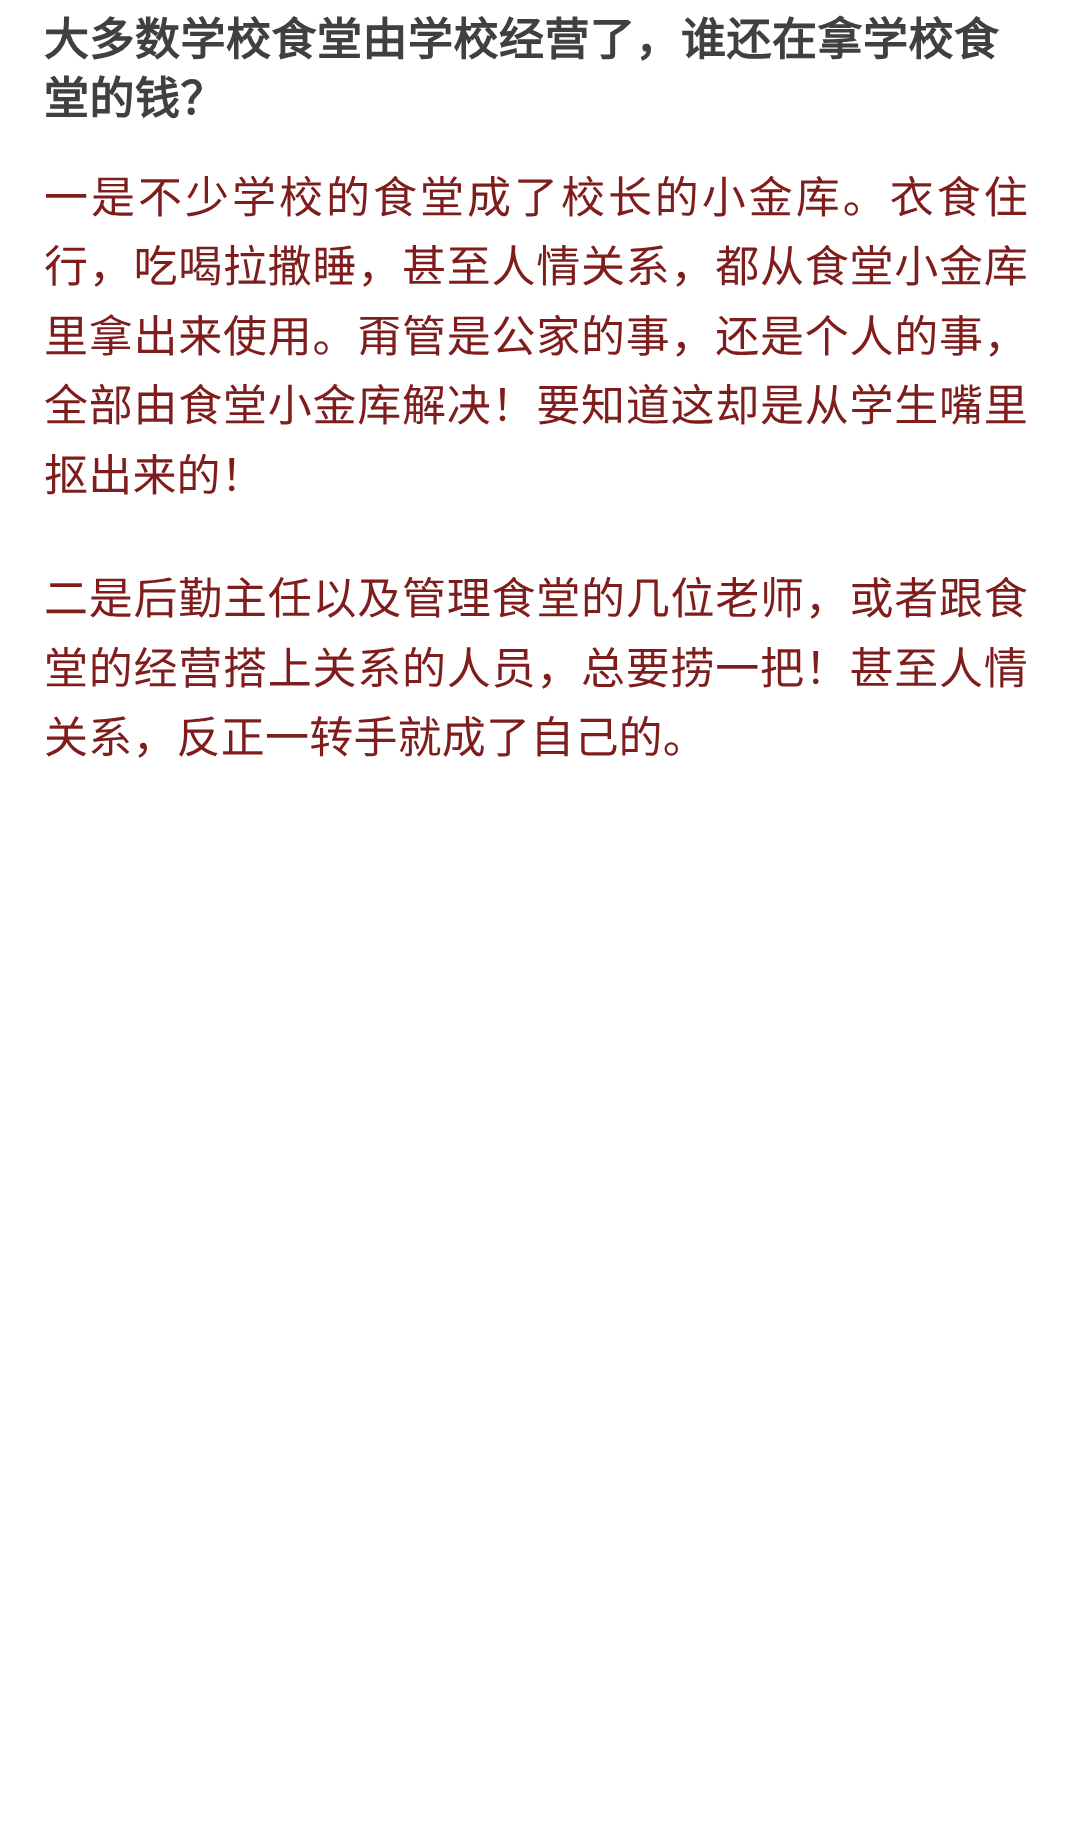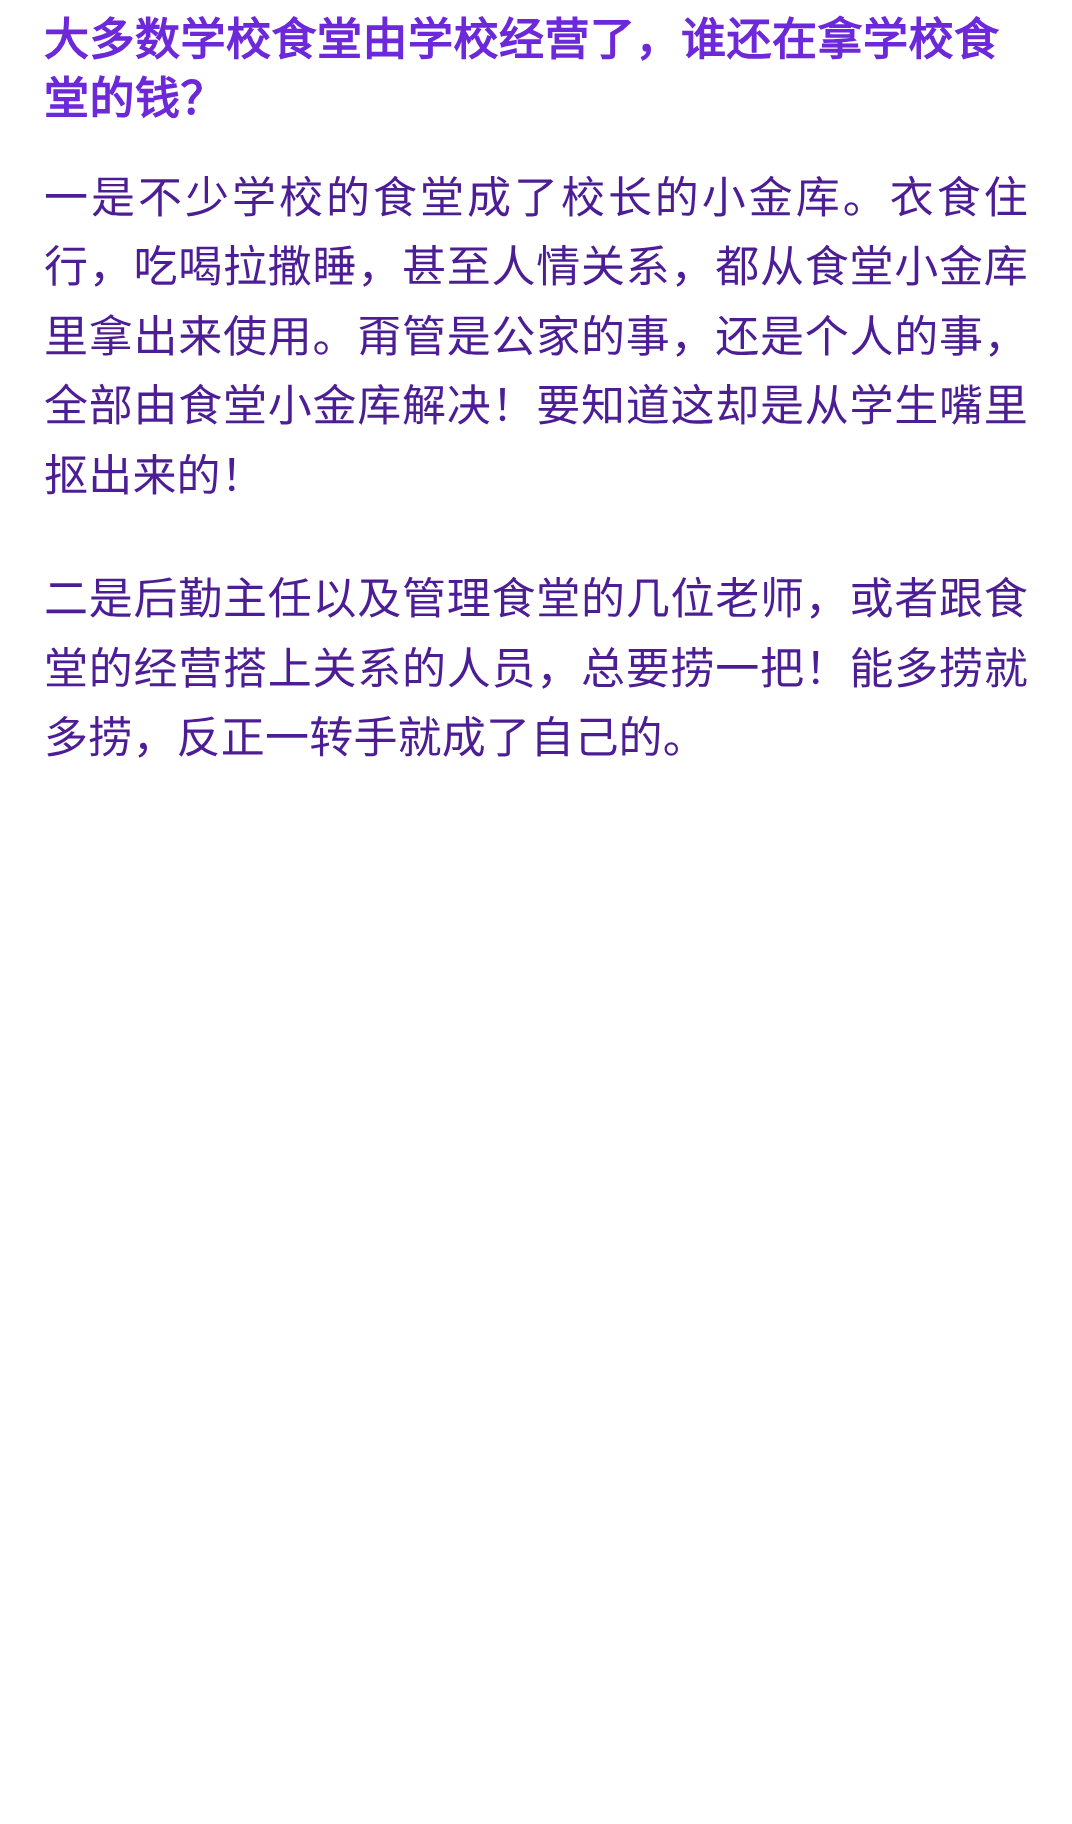--- a/index.html
+++ b/index.html
@@ -17,39 +17,39 @@
   .article {
     box-sizing: border-box;
     width: 1072px;
     padding: 10px 44px 0 44px;
   }
   .article-title {
     font-size: 45px;
     line-height: 1.32;
     font-weight: 700;
     letter-spacing: 0.5px;
-    color: #6d28d9;
+    color: #404040;
     margin: 0 0 34px 0;
     word-break: break-all;
   }
   .para {
     font-size: 44px;
     line-height: 1.58;
     font-weight: 400;
-    color: #4c1d95;
+    color: #7f1d1d;
     margin: 0 0 54px 0;
     letter-spacing: 0.2px;
     word-break: break-all;
     text-align: justify;
     text-justify: inter-ideograph;
   }
   .para:last-child {
     margin-bottom: 0;
   }
 </style>
 </head>
 <body>
 
 <div class="article">
   <h1 class="article-title">大多数学校食堂由学校经营了，谁还在拿学校食堂的钱？</h1>
   <p class="para">一是不少学校的食堂成了校长的小金库。衣食住行，吃喝拉撒睡，甚至人情关系，都从食堂小金库里拿出来使用。甭管是公家的事，还是个人的事，全部由食堂小金库解决！要知道这却是从学生嘴里抠出来的！</p>
-  <p class="para">二是后勤主任以及管理食堂的几位老师，或者跟食堂的经营搭上关系的人员，总要捞一把！能多捞就多捞，反正一转手就成了自己的。</p>
+  <p class="para">二是后勤主任以及管理食堂的几位老师，或者跟食堂的经营搭上关系的人员，总要捞一把！甚至人情关系，反正一转手就成了自己的。</p>
 </div>
 
 </body></html>

